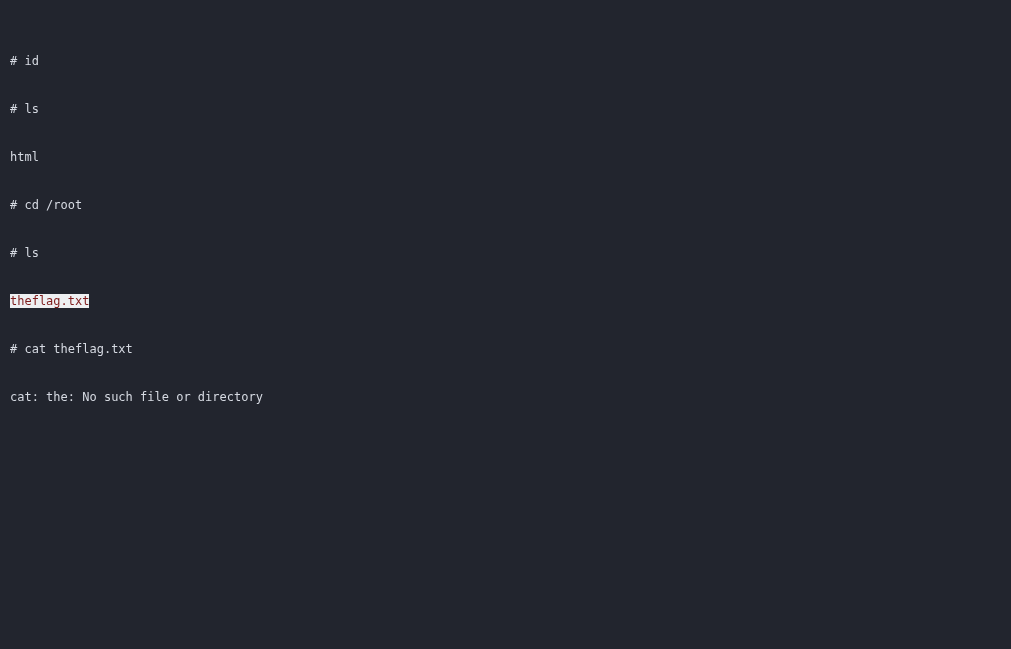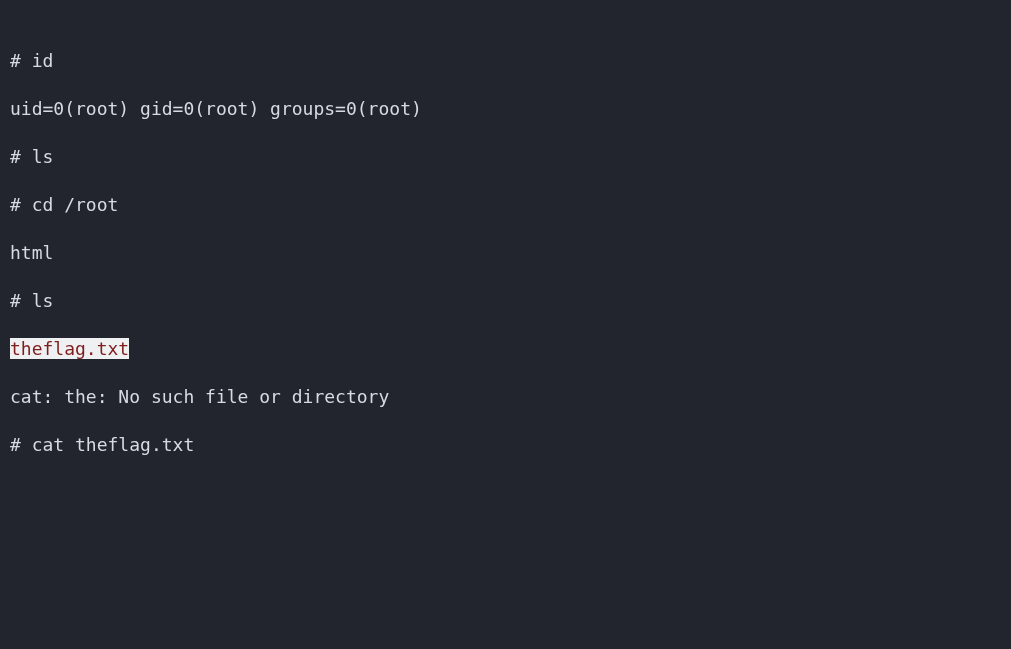--- a/index.html
+++ b/index.html
@@ -21,21 +21,21 @@
     background: #22252e;
     padding: 0;
     box-sizing: border-box;
   }
   .screen {
     position: absolute;
     left: 10px;
     top: 5px;
     right: 0;
     bottom: 0;
-    font-size: 18px;
+    font-size: 12px;
     line-height: 16px;
     color: #d6dae2;
     white-space: pre;
     font-family: "DejaVu Sans Mono", "Liberation Mono", monospace;
     letter-spacing: 0px;
     -webkit-font-smoothing: antialiased;
   }
   .line {
     height: 16px;
     white-space: pre;
@@ -47,28 +47,27 @@
     color: #7f1d1d;
   }
 </style>
 </head>
 <body style="background: rgb(34, 37, 46);">
 
 <div id="terminal" style="background: rgb(34, 37, 46);">
   <div class="screen">
 
     <span class="line"># id</span>
-    <span class="line">uid=0(root) gid=0(root) groups=0(root)</span>
     <span class="line"># ls</span>
+    <span class="line">html</span>
     <span class="line"># cd /root</span>
-    <span class="line">html</span>
     <span class="line"># ls</span>
     <span class="line"><span class="sel">theflag.txt</span></span>
+    <span class="line"># cat theflag.txt</span>
     <span class="line">cat: the: No such file or directory</span>
-    <span class="line"># cat theflag.txt</span>
 
     <span class="blank"> </span>
     <span class="blank"> </span>
     <span class="blank"> </span>
     
     
 
     
     
     

